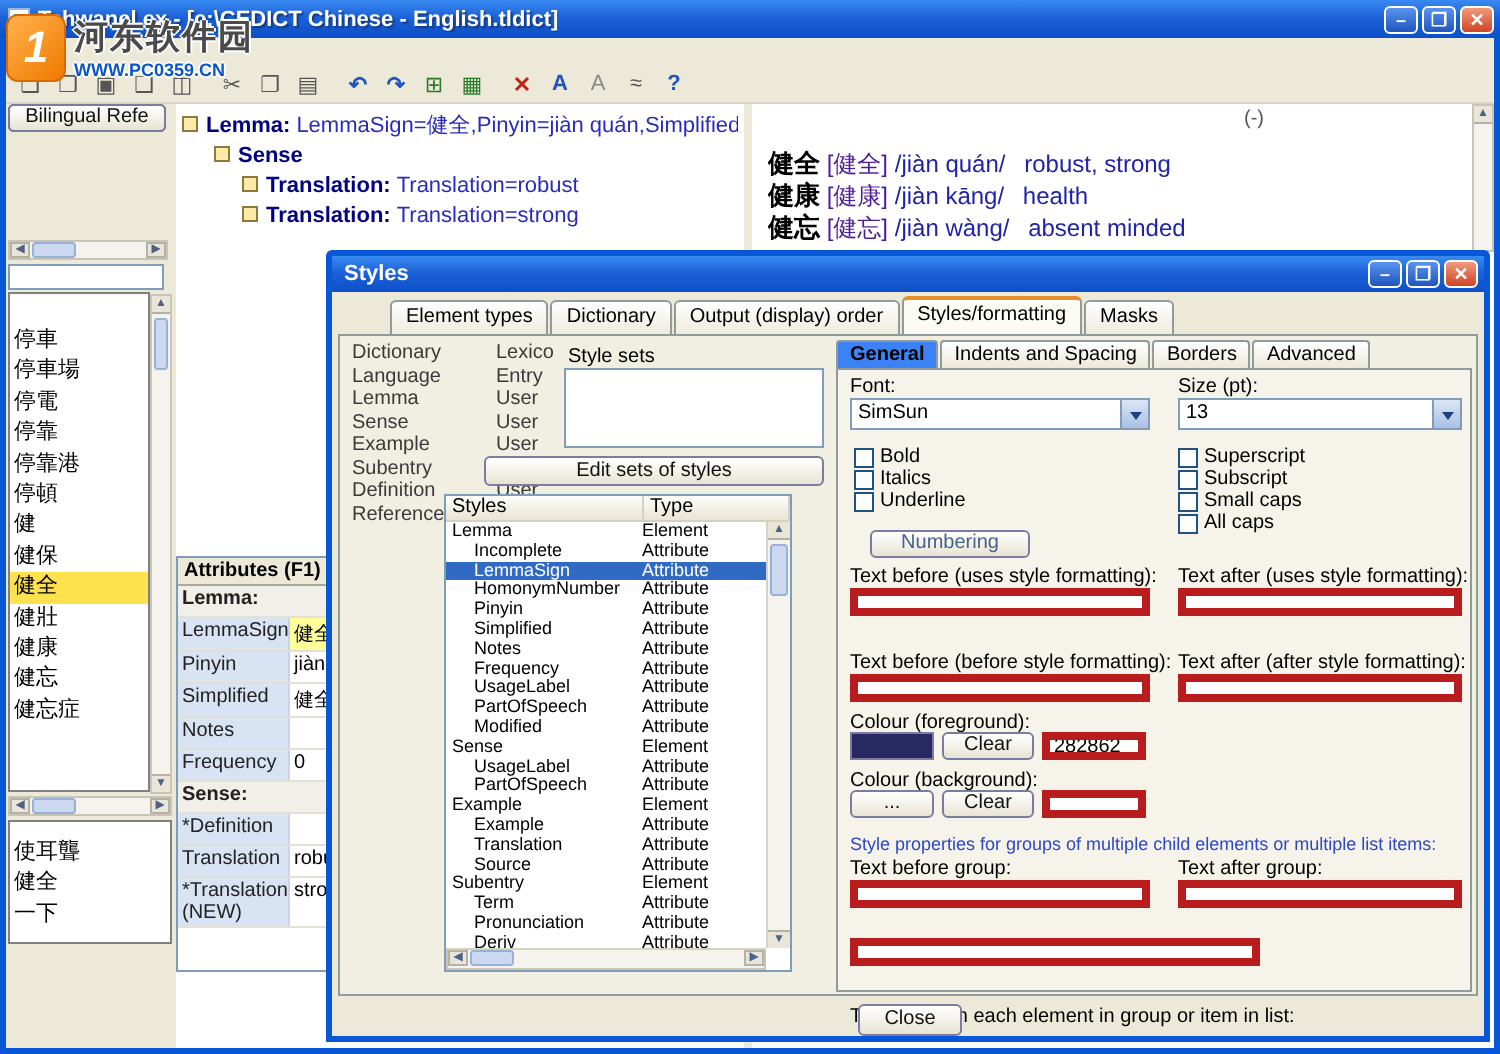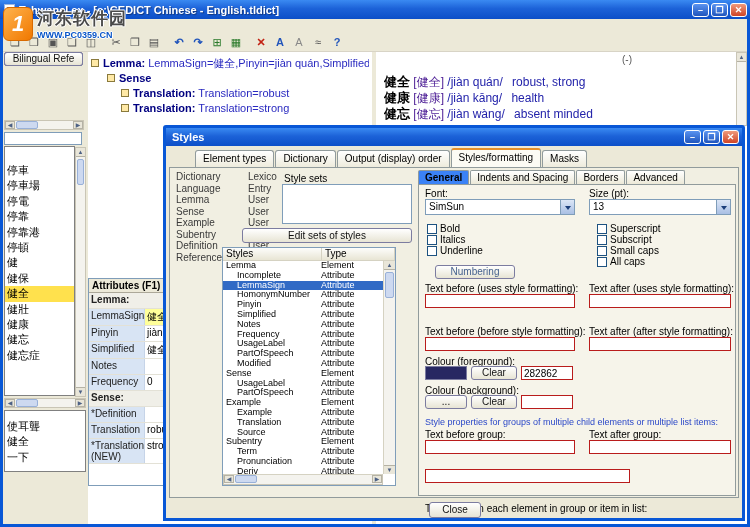--- a/index.html
+++ b/index.html
@@ -107,21 +107,21 @@
   .srow.indent .sname{padding-left:14px;}
   .srow.selected{background:#316ac5;color:#fff;}
   .sl-vscroll{position:absolute;right:0;top:13px;width:12px;bottom:11px;background:#f4f3ee;border-left:1px solid #d5d2c2;}
   .sl-hscroll{position:absolute;left:0;right:12px;bottom:0;height:11px;border-top:1px solid #d5d2c2;}
   .subtabs{position:absolute;left:248px;top:2px;display:flex;font-size:10px;}
   .stab{padding:1px 6px;background:linear-gradient(#ffffff,#ece9d8);border:1px solid #919b9c;border-bottom:none;
         border-radius:2px 2px 0 0;margin-right:1px;white-space:nowrap;}
   .stab.selected{background:#3b82f6;font-weight:bold;}
   .subpage{position:absolute;left:248px;top:16px;width:318px;height:312px;background:#f6f4ea;border:1px solid #919b9c;}
   .f-label{position:absolute;font-size:10px;white-space:nowrap;}
-  .txt{position:absolute;background:#fff;border:1px solid #b91c1c;font-size:10px;height:14px;padding:0 2px;
+  .txt{position:absolute;background:#fff;border:4px solid #b91c1c;font-size:10px;height:14px;padding:0 2px;
        font-family:"Liberation Sans",sans-serif;}
   .combo{position:absolute;height:16px;background:#fff;border:1px solid #7f9db9;font-size:10px;line-height:14px;padding-left:3px;}
   .combo .arr{position:absolute;right:0;top:0;bottom:0;width:14px;background:linear-gradient(#dce6f6,#a9bfe4);
               border-left:1px solid #7f9db9;display:flex;align-items:center;justify-content:center;}
   .combo .arr::after{content:"";border:3px solid transparent;border-top:4px solid #1c3e7a;margin-top:4px;}
   .cbcol{position:absolute;display:flex;flex-direction:column;gap:0;}
   .cb{display:flex;align-items:center;gap:3px;font-size:10px;white-space:nowrap;}
   .cbbox{width:10px;height:10px;background:#fff;border:1px solid #1d5281;flex:0 0 auto;}
   .numbering{position:absolute;left:16px;top:80px;width:80px;height:14px;color:#46628e;line-height:12px;}
   .swatch{position:absolute;border:1px solid #7c7ca0;}
@@ -559,21 +559,21 @@
             </label>
             <label class="cb">
               <span class="cbbox"></span>
               <span>Italics</span>
             </label>
             <label class="cb">
               <span class="cbbox"></span>
               <span>Underline</span>
             </label>
           </div>
-        <div class="cbcol" style="left:178px;top:38px;text-align:right;">
+        <div class="cbcol" style="left:170px;top:38px;text-align:right;">
 
         <label class="cb">
               <span class="cbbox"></span>
               <span>Superscript</span>
             </label>
             <label class="cb">
               <span class="cbbox"></span>
               <span>Subscript</span>
             </label>
             <label class="cb">

